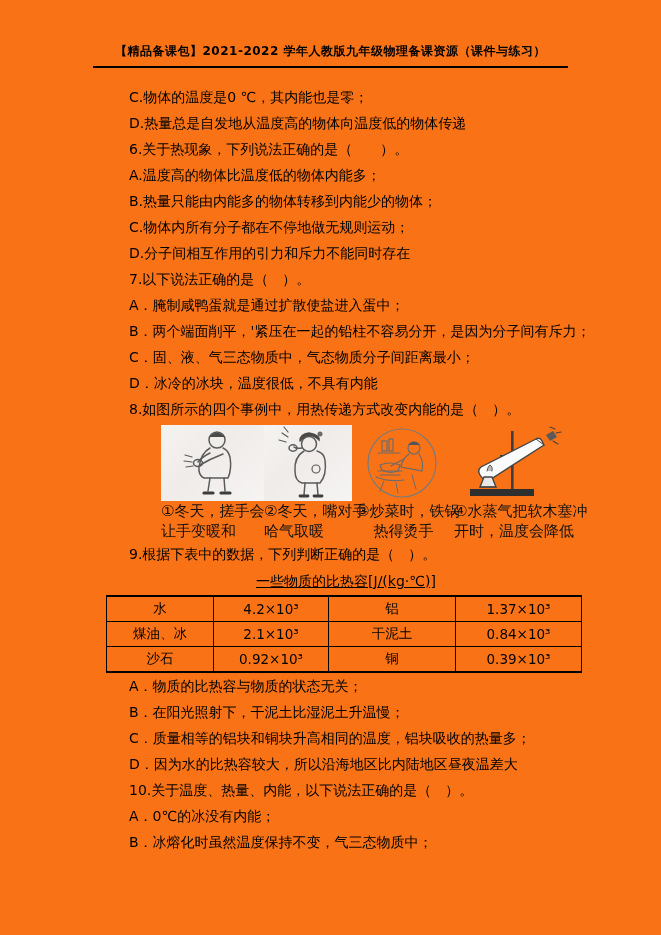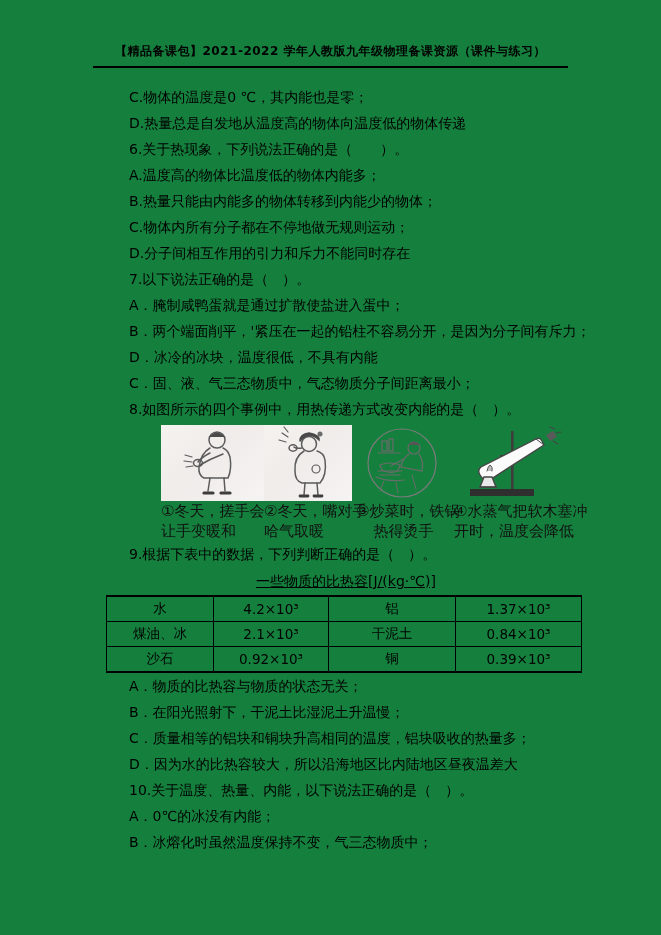--- a/index.html
+++ b/index.html
@@ -1,20 +1,20 @@
 <!DOCTYPE html>
 <html><head>
 <meta charset="utf-8">
 <style>
   html,body { margin:0; padding:0; background:#888; }
   .page {
     position:relative;
     width:661px; height:935px;
     margin:0 auto;
-    background:#15803d;
+    background:#f97316;
     font-family:"DejaVu Sans", sans-serif;
     color:#000;
     overflow:hidden;
   }
   .header {
     position:absolute;
     top:0; left:93px; width:475px;
     text-align:center;
     font-size:12px;
     font-weight:bold;
@@ -98,22 +98,22 @@
     <p class="line">C.物体的温度是0 ℃，其内能也是零；</p>
     <p class="line">D.热量总是自发地从温度高的物体向温度低的物体传递</p>
     <p class="line">6.关于热现象，下列说法正确的是（　　）。</p>
     <p class="line">A.温度高的物体比温度低的物体内能多；</p>
     <p class="line">B.热量只能由内能多的物体转移到内能少的物体；</p>
     <p class="line">C.物体内所有分子都在不停地做无规则运动；</p>
     <p class="line">D.分子间相互作用的引力和斥力不能同时存在</p>
     <p class="line">7.以下说法正确的是（　）。</p>
     <p class="line">A．腌制咸鸭蛋就是通过扩散使盐进入蛋中；</p>
     <p class="line">B．两个端面削平，'紧压在一起的铅柱不容易分开，是因为分子间有斥力；</p>
+    <p class="line">C．固、液、气三态物质中，气态物质分子间距离最小；</p>
     <p class="line">D．冰冷的冰块，温度很低，不具有内能</p>
-    <p class="line">C．固、液、气三态物质中，气态物质分子间距离最小；</p>
     <p class="line">8.如图所示的四个事例中，用热传递方式改变内能的是（　）。</p>
 
     <div class="figures">
 
       <div class="fig fig-1">
         <div class="fig-img">
           <svg width="103" height="76" viewBox="0 0 103 76">
             <g stroke="#5b5b5b" fill="none" stroke-width="1.5" stroke-linecap="round">
               <circle cx="56" cy="15" r="8"></circle>
               <path d="M48,12 Q56,3 64,12" fill="#4a4a4a" stroke="none"></path>

